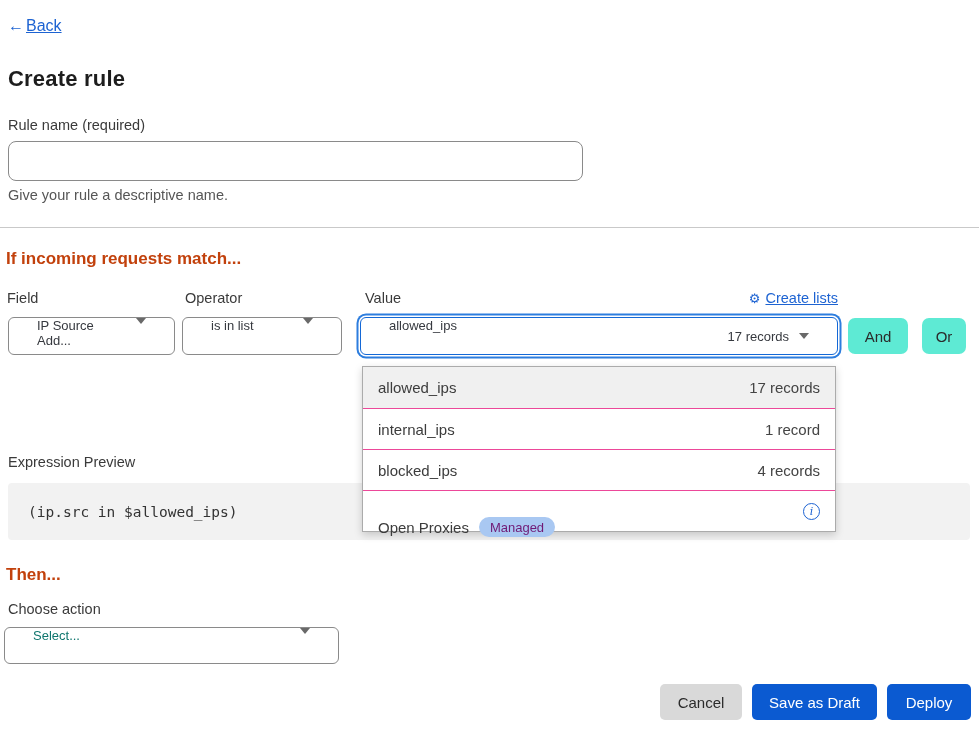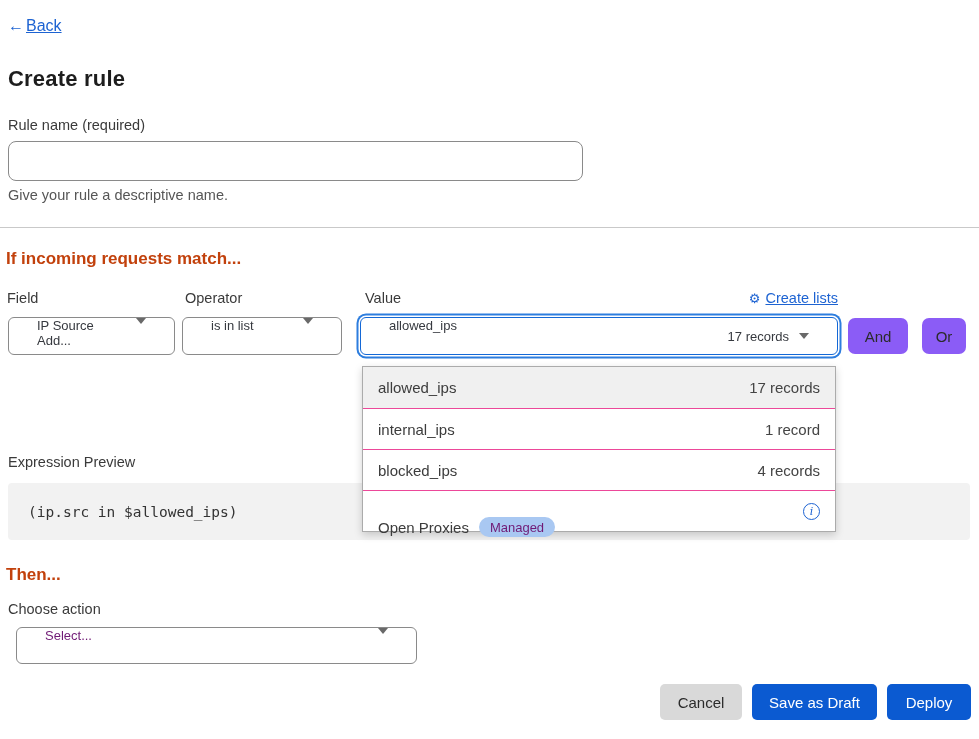--- a/index.html
+++ b/index.html
@@ -45,21 +45,21 @@
             background:#fff; display:flex; justify-content:space-between;
             padding:0 28px; font-size:13px; color:#36393f; cursor:pointer; }
   .chev { width:0; height:0; border-left:5px solid transparent; border-right:5px solid transparent;
           border-top:6px solid #696969; margin-left:10px; flex:none; }
   .field-select { left:8px; width:167px; }
   .operator-select { left:182px; width:160px; }
   .value-select { left:360px; width:478px; border:1.5px solid #1468d6;
                   box-shadow:0 0 0 1.5px #fff, 0 0 0 3.5px #2d7dde; }
   .value-right { display:flex; align-items:center; color:#36393f; }
 
-  .gray-btn { position:absolute; top:318px; height:36px; background:#8b5cf6; border:none; border-radius:7px;
+  .gray-btn { position:absolute; top:318px; height:36px; background:#5eead4; border:none; border-radius:7px;
               font-size:15px; color:#2b2b2b; cursor:pointer; font-family:"Liberation Sans",sans-serif; }
   .and-btn { left:848px; width:60px; }
   .or-btn  { left:922px; width:44px; }
 
   
   .dropdown { position:absolute; left:362px; top:366px; width:474px; background:#fff;
               border:1px solid #ababab; box-shadow:0 3px 8px rgba(0,0,0,0.18); z-index:5; }
   .dd-row { height:41px; display:flex; align-items:center; justify-content:space-between;
             padding:0 15px; font-size:15px; color:#3c3c3c; cursor:pointer; border-top:1px solid #ec4899; }
   .dd-row:first-child { border-top:none; }
@@ -73,21 +73,21 @@
 
   
   .expr-lbl { position:absolute; left:8px; top:454px; font-size:14.5px; color:#3a3a3a; }
   .edit-expr { position:absolute; top:453px; left:760px; width:210px; text-align:right; font-size:14.5px; }
   .expr-box { position:absolute; left:8px; top:483px; width:962px; height:57px; background:#f2f2f2;
               border-radius:4px; display:flex; align-items:center; padding:0 20px; }
   .expr-code { font-family:"DejaVu Sans Mono", monospace; font-size:14.5px; color:#333; }
 
   
   .choose-lbl { position:absolute; left:8px; top:601px; }
-  .action-select { top:627px; left:16px; width:401px; height:37px; color:#701a75; }
+  .action-select { top:627px; left:4px; width:335px; height:37px; color:#0f766e; }
 
   
   .footer-btn { position:absolute; top:684px; height:36px; border:none; border-radius:5px; font-size:15px;
                 cursor:pointer; font-family:"Liberation Sans",sans-serif; }
   .cancel-btn { left:660px; width:82px; background:#d9d9d9; color:#2b2b2b; }
   .blue-btn { background:#0b5ad1; color:#fff; }
   .save-btn { left:752px; width:125px; }
   .deploy-btn { left:887px; width:84px; }
 
   .book-icon svg { display:block; }

